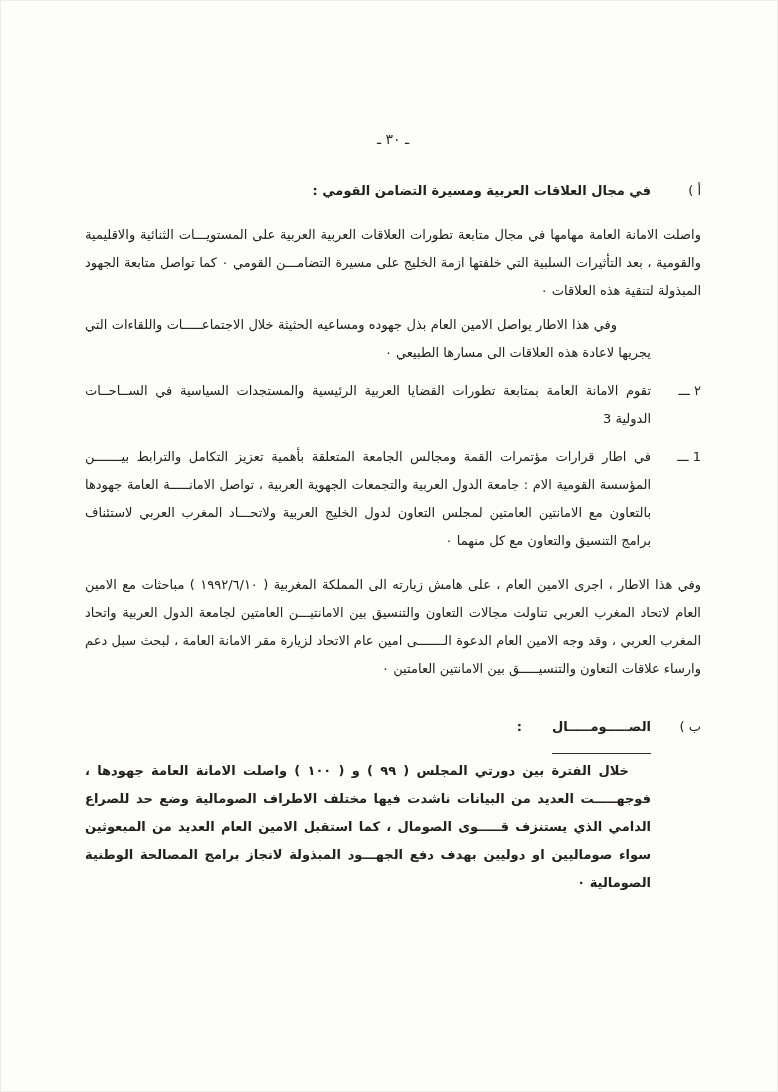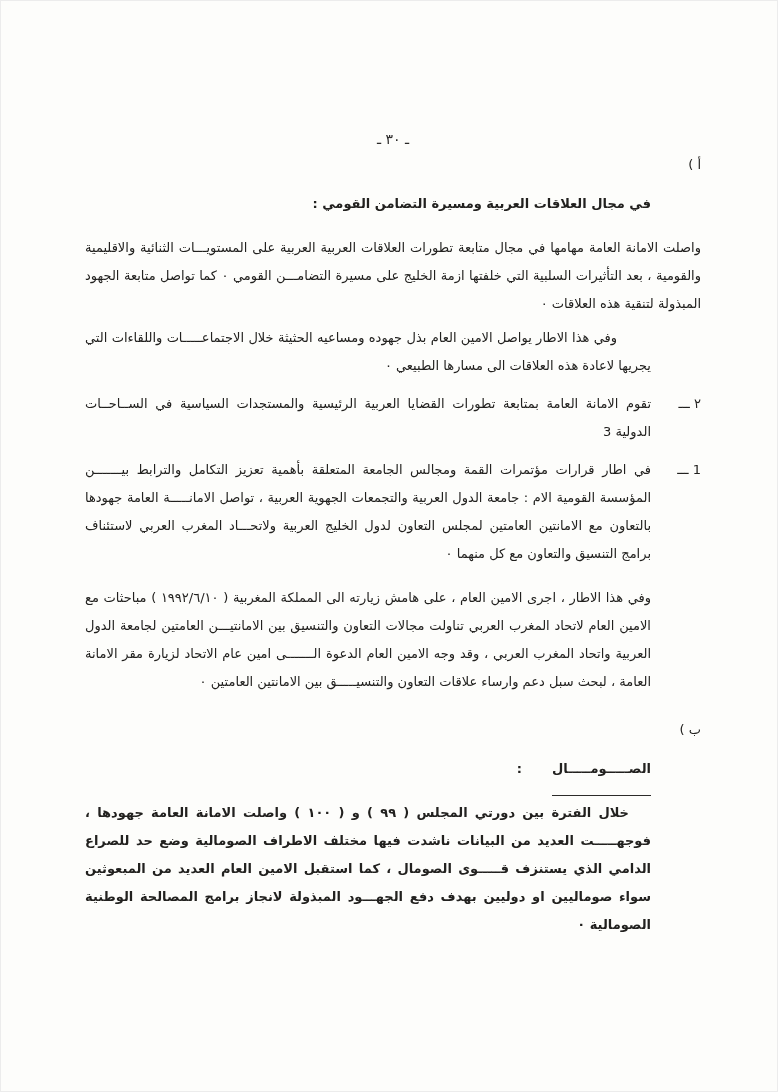--- a/index.html
+++ b/index.html
@@ -22,21 +22,21 @@
     position: absolute;
     top: 130px;
     right: 76px;
     left: 84px;
   }
 
   .page-number {
     text-align: center;
     font-size: 14px;
     letter-spacing: 3px;
-    margin-bottom: 4px;
+    margin-bottom: 30px;
     color: #2a2928;
   }
 
   .row { display: flex; }
   .gutter {
     width: 50px;
     flex-shrink: 0;
     font-size: 13px;
     line-height: 28px;
     color: #22211f;
@@ -46,30 +46,29 @@
     font-size: 13px;
     line-height: 28px;
     text-align: justify;
     color: #22211f;
   }
 
   .heading-row .body {
     text-align: right;
     font-weight: 600;
     letter-spacing: 0.2px;
-    margin-top: 39px;
   }
 
   .indent-lg { text-indent: 34px; }
   .indent-sm { text-indent: 22px; font-weight: bold; }
 
   .mb-xs { margin-bottom: 6px; }
   .mb-sm { margin-bottom: 10px; }
   .mb-md { margin-bottom: 16px; }
-  .mb-lg { margin-bottom: 20px; }
+  .mb-lg { margin-bottom: 30px; flex-direction: column; }
 
   .underlined {
     border-bottom: 1px solid #2c2b29;
     padding-bottom: 19px;
     letter-spacing: 0.5px;
   }
   .heading-colon { margin-right: 30px; }
 </style>
 </head>
 <body>

